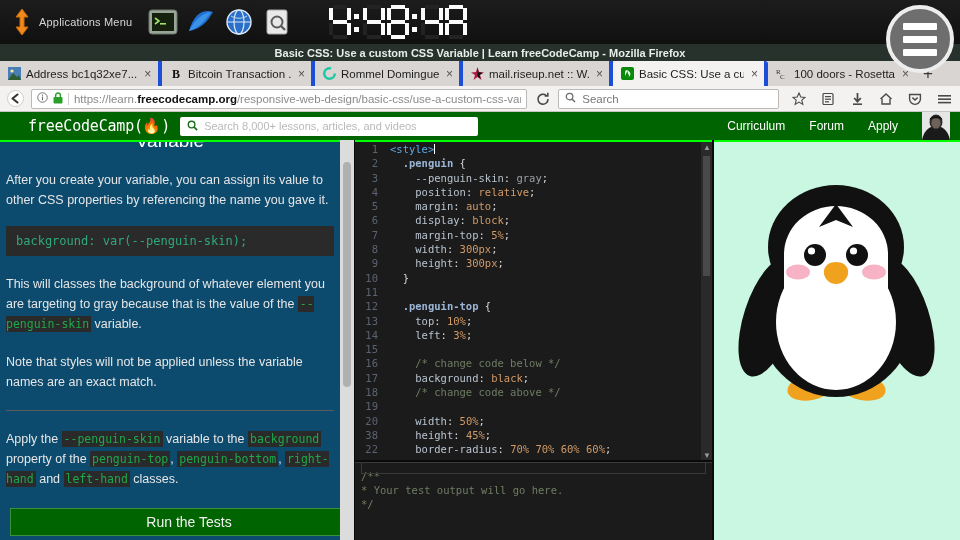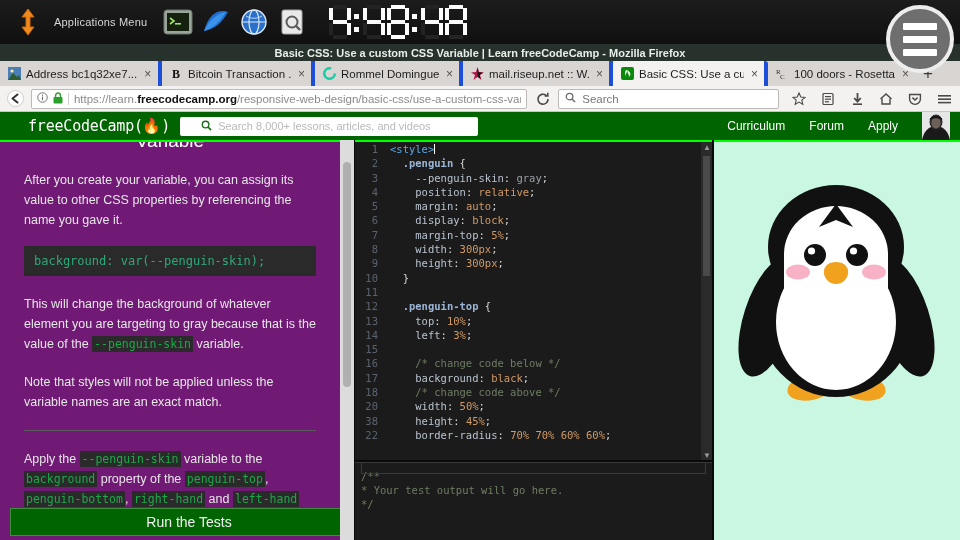--- a/index.html
+++ b/index.html
@@ -10,21 +10,21 @@
     font-family: "Liberation Sans", sans-serif;
   }
   #screen { position: relative; width: 960px; height: 540px; overflow: hidden; }
 
   
   .xfce-panel {
     position: absolute; left: 0; top: 0; width: 960px; height: 44px;
     background: linear-gradient(180deg,#1c1c1c 0%, #101010 100%);
     display: flex; align-items: center;
   }
-  .app-menu { display: flex; align-items: center; gap: 16px; padding-left: 18px; }
+  .app-menu { display: flex; align-items: center; gap: 7px; padding-left: 12px; }
   .app-arrows { width: 20px; height: 28px; position: relative; }
   .app-arrows svg { display: block; }
   .app-menu-label { color: #d6d6d6; font-size: 11px; letter-spacing: .2px; }
   .launchers { display: flex; align-items: center; gap: 8px; margin-left: 16px; }
   .launcher { width: 30px; height: 30px; border-radius: 3px; position: relative; overflow: hidden; }
   .launcher svg { display: block; }
 
   .clock {
     position: absolute; left: 313px; top: 3px;
     width: 170px; height: 38px;
@@ -94,33 +94,33 @@
   .navicons { display: flex; align-items: center; gap: 9px; padding-left: 4px; }
 
   
   .fcc-header {
     position: absolute; left: 0; top: 112px; width: 960px; height: 28px;
     background: #006400; display: flex; align-items: center; gap: 10px; padding-left: 14px;
   }
   .fcc-logo { color: #fff; font-size: 15px; font-family: "DejaVu Sans Mono", monospace; letter-spacing: -.2px; margin-left: 14px; }
   .fcc-search {
     width: 298px; height: 19px; background: #fff; border-radius: 2px;
-    display: flex; align-items: center; gap: 6px; padding: 0 21px;
+    display: flex; align-items: center; gap: 6px; padding: 0 7px;
     font-size: 11px; color: #b9b9b9;
   }
   .fcc-nav { margin-left: auto; display: flex; align-items: center; gap: 24px; padding-right: 10px; }
   .fcc-nav a { color: #fff; font-size: 12px; text-decoration: none; }
   .avatar { width: 28px; height: 28px; overflow: hidden; position: relative; background:#2a2a2a; }
 
   
   .page { position: absolute; left: 0; top: 140px; width: 960px; height: 400px; background: #0a0a0a; }
 
   .lpanel {
     position: absolute; left: 0; top: 0; width: 340px; height: 400px;
-    background: #701a75; padding: 0 24px; overflow: hidden;
+    background: #0c4a6e; padding: 0 6px; overflow: hidden;
     border-top: 2px solid #0f0; 
   }
   .ltitle {
     color: #fff; font-size: 19px; text-align: center; margin-top: -12px; line-height: 22px;
     font-weight: 400;
   }
   .lpara { color: #e6e6e6; font-size: 12.5px; line-height: 20px; margin-top: 18px; }
   .codeblk {
     background: #2a2a2a; padding: 8px 10px; margin-top: 16px;
     font-family: "DejaVu Sans Mono", monospace; font-size: 12px; color: #2fa97a;
@@ -468,21 +468,21 @@
       </span>
     </div>
   </div>
 
   <div class="page">
 
     <div class="lpanel">
       <div class="ltitle">Variable</div>
       <p class="lpara">After you create your variable, you can assign its value to other CSS properties by referencing the name you gave it.</p>
       <div class="codeblk">background: var(--penguin-skin);</div>
-      <p class="lpara"><span>This will change the background of whatever element you are targeting to gray because that is the value of the </span><code class="inline">--penguin-skin</code><span> variable.</span></p>
+      <p class="lpara"><span>This will classes the background of whatever element you are targeting to gray because that is the value of the </span><code class="inline">--penguin-skin</code><span> variable.</span></p>
       <p class="lpara">Note that styles will not be applied unless the variable names are an exact match.</p>
       <div class="hr"></div>
       <p class="lpara"><span>Apply the </span><code class="inline">--penguin-skin</code><span> variable to the </span><code class="inline">background</code><span> property of the </span><code class="inline">penguin-top</code><span>, </span><code class="inline">penguin-bottom</code><span>, </span><code class="inline">right-hand</code><span> and </span><code class="inline">left-hand</code><span> classes.</span></p>
       <div class="runbtn">Run the Tests</div>
     </div>
 
     <div class="lscroll">
       <div class="thumb"></div>
     </div>
 
@@ -552,20 +552,24 @@
             <span class="gut">16</span>
             <span class="txt"><span class="brc">    </span><span class="cmt">/* change code below */</span></span>
           </div>
           <div class="cline">
             <span class="gut">17</span>
             <span class="txt"><span class="brc">    </span><span class="prop">background</span><span class="brc">: </span><span class="val">black</span><span class="brc">;</span></span>
           </div>
           <div class="cline">
             <span class="gut">18</span>
             <span class="txt"><span class="brc">    </span><span class="cmt">/* change code above */</span></span>
+          </div>
+          <div class="cline">
+            <span class="gut">19</span>
+            <span class="txt"></span>
           </div>
           <div class="cline">
             <span class="gut">20</span>
             <span class="txt"><span class="brc">    </span><span class="prop">width</span><span class="brc">: </span><span class="num">50%</span><span class="brc">;</span></span>
           </div>
           <div class="cline">
             <span class="gut">38</span>
             <span class="txt"><span class="brc">    </span><span class="prop">height</span><span class="brc">: </span><span class="num">45%</span><span class="brc">;</span></span>
           </div>
           <div class="cline">

